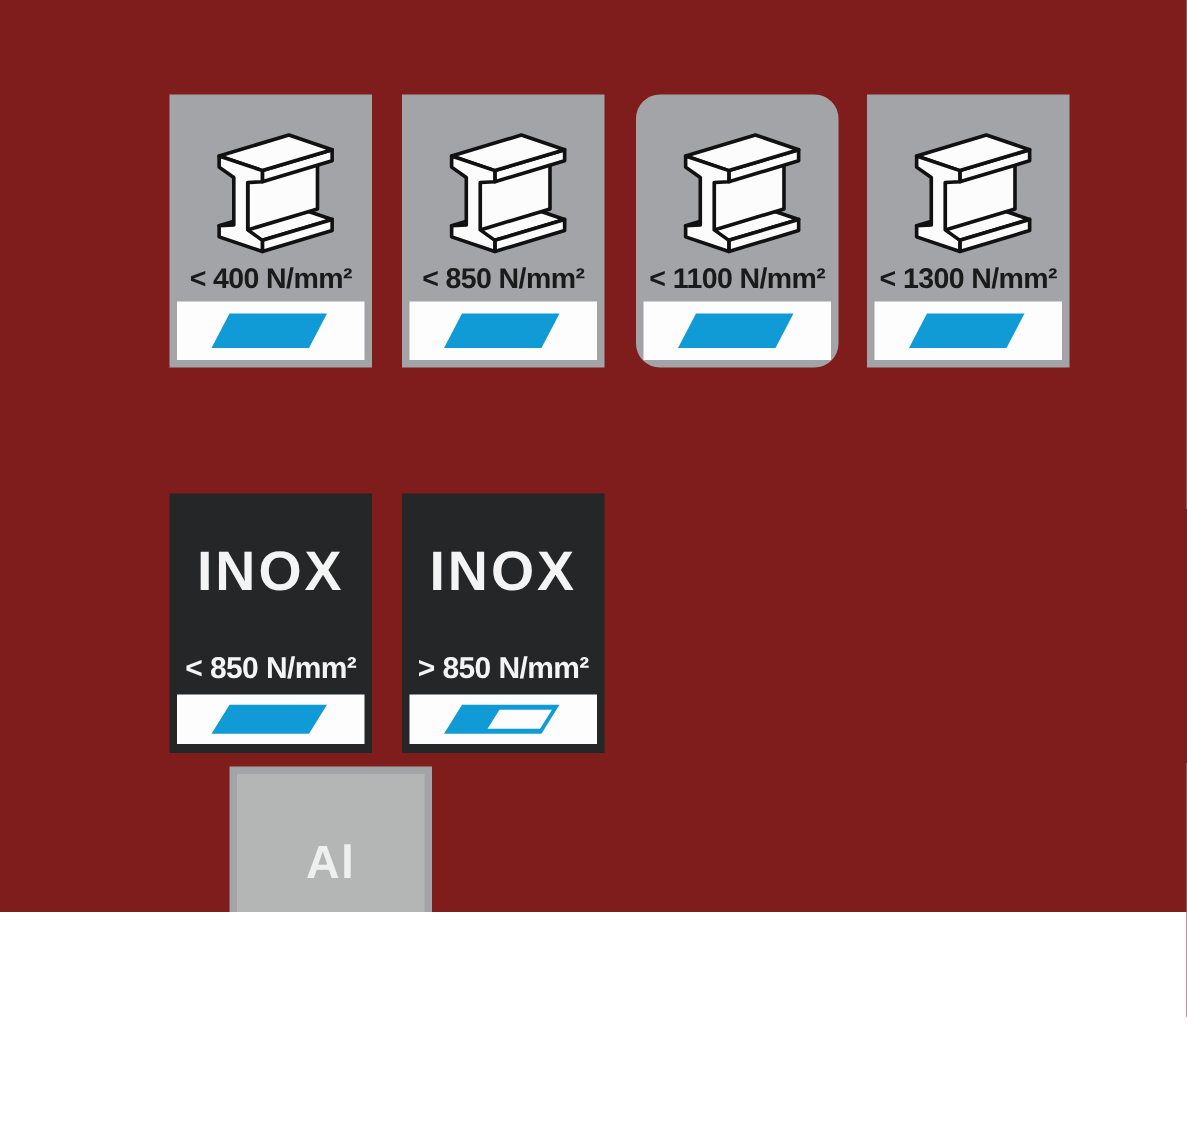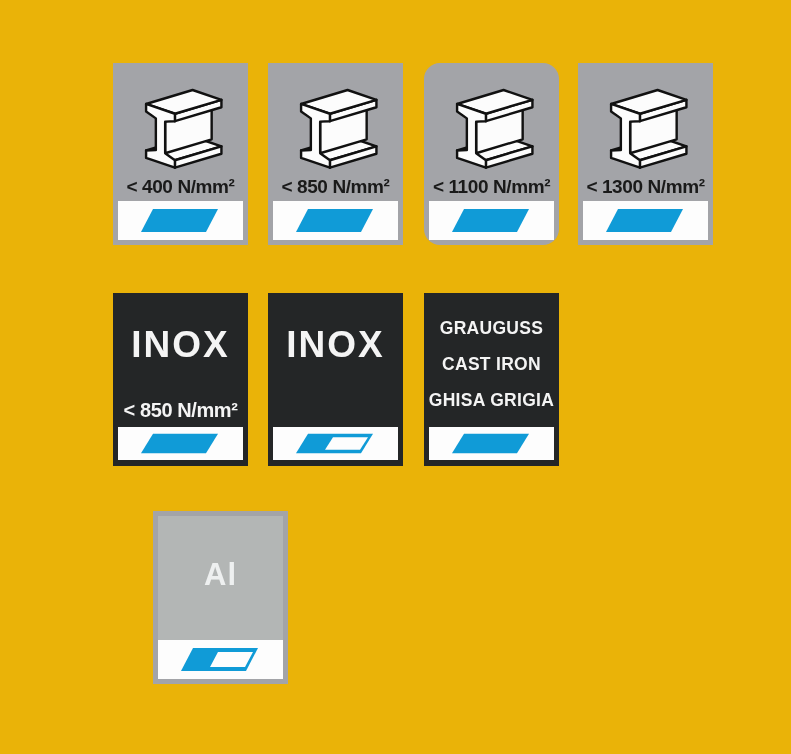--- a/index.html
+++ b/index.html
@@ -12,27 +12,27 @@
     --ink-light: #f4f4f4;
   }
   *{ box-sizing: border-box; margin:0; padding:0; }
   body{
     background:#ffffff;
     font-family:"Liberation Sans","DejaVu Sans",sans-serif;
     -webkit-font-smoothing:antialiased;
   }
   .canvas{
     position:relative;
-    width:791px; height:754px;
-    background:#eab308;
+    width:791px; height:608px;
+    background:#7f1d1d;
     overflow:hidden;
   }
   .tile{ position:absolute; }
   .tile.gray{ background:var(--gray); }
-  .tile.black{ background:var(--black); }
+  .tile.black{ background:var(--black);margin-top:36px; }
   .tile.framed{ background:var(--gray); }
   .tile .inner-panel{
     position:absolute; left:5px; right:5px; top:5px; height:124px;
     background:var(--gray-light);
   }
   .beam-icon{
     position:absolute; left:21px; top:12px; width:93px; height:97px;
   }
   .steel-label{
     position:absolute; left:0; right:0; bottom:47px;
@@ -163,40 +163,29 @@
     <div class="inox-sub">&lt; 850 N/mm²</div>
     <div class="strip short">
       <svg viewBox="0 0 125 39" preserveAspectRatio="none">
         <polygon points="35,8 100,8 88,31 23,31" fill="#109bd7"></polygon>
       </svg>
     </div>
   </div>
 
   <div class="tile black" style="left:268px; top:293px; width:135px; height:173px;">
     <div class="inox-title">INOX</div>
+    <div class="inox-sub">&gt; 850 N/mm²</div>
     <div class="strip short">
       <svg viewBox="0 0 125 39" preserveAspectRatio="none">
         <polygon points="35,8 100,8 88,31 23,31" fill="#109bd7"></polygon>
         <polygon points="60,12 95,12 87,27 52,27" fill="#fdfdfd"></polygon>
       </svg>
     </div>
   </div>
 
-  <div class="tile black" style="left:424px; top:293px; width:135px; height:173px;">
-    <div class="iron-lines">
-      <div class="line">GRAUGUSS</div>
-      <div class="line">CAST IRON</div>
-      <div class="line">GHISA GRIGIA</div>
-    </div>
-    <div class="strip short">
-      <svg viewBox="0 0 125 39" preserveAspectRatio="none">
-        <polygon points="35,8 100,8 88,31 23,31" fill="#109bd7"></polygon>
-      </svg>
-    </div>
-  </div>
 
   <div class="tile framed" style="left:113px; top:511px; width:135px; height:173px;margin-left:40px;">
     <div class="inner-panel"></div>
     <div class="al-title">Al</div>
     <div class="strip">
       <svg viewBox="0 0 125 39" preserveAspectRatio="none">
         <polygon points="35,8 100,8 88,31 23,31" fill="#109bd7"></polygon>
         <polygon points="60,12 95,12 87,27 52,27" fill="#fdfdfd"></polygon>
       </svg>
     </div>

